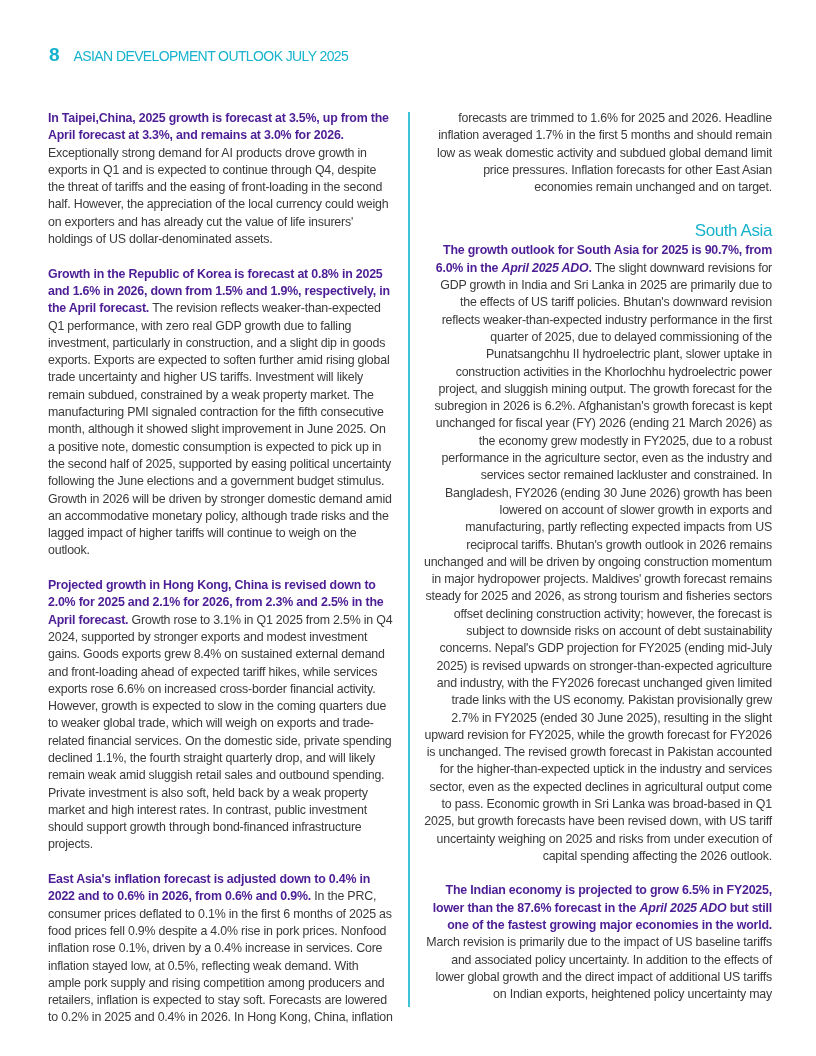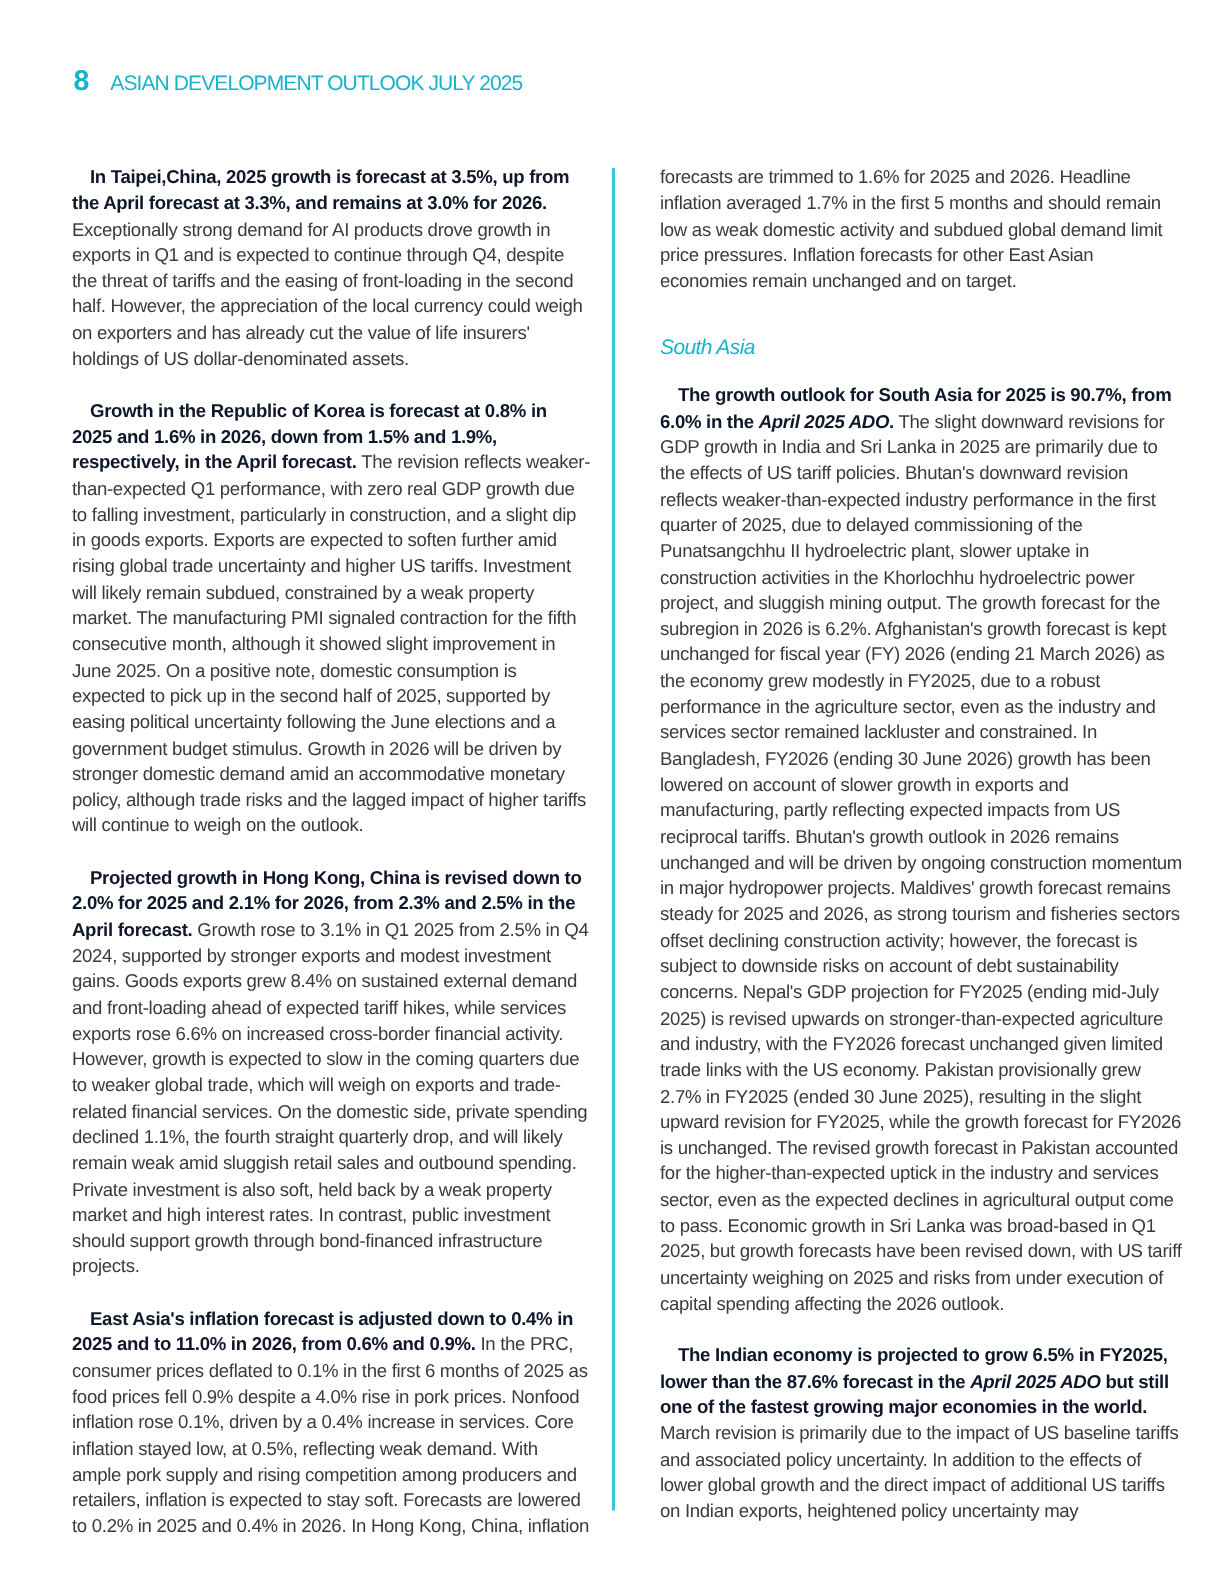--- a/index.html
+++ b/index.html
@@ -12,31 +12,31 @@
       display: flex; align-items: baseline; color: #17b3cc;
       font-family: "Liberation Sans", sans-serif;
     }
     .header .page-num { font-weight: bold; font-size: 19px; margin-right: 14px; }
     .header .title { font-size: 14px; letter-spacing: -0.6px; }
     .col {
       position: absolute; top: 110px; font-size: 12.4px; line-height: 17.3px;
       letter-spacing: -0.2px;
     }
     .col-left { left: 48px; width: 346px; }
-    .col-right { left: 440px; width: 350px; }
+    .col-right { left: 422px; width: 350px; text-align: right; }
     .divider {
       position: absolute; left: 408px; top: 112px; width: 2px; height: 895px;
       background: #3cc4d6;
     }
     p { margin: 0 0 17.3px 0; }
-    .lead { font-weight: bold; color: #0f172a; margin-left: 12px; }
+    .lead { font-weight: bold; color: #4c1d95; }
     .lead em { }
     .section-heading {
-      color: #17b3cc; font-style: italic; font-size: 14px; letter-spacing: -0.4px;
-      margin: 25px 0 14px 0; line-height: 20px;
+      color: #17b3cc; font-size: 17px; letter-spacing: -0.4px;
+      margin: 25px 0 1px 0; line-height: 20px;
     }
   </style>
 </head>
 <body>
 
 <div class="header">
   <span class="page-num">8</span>
   <span class="title">ASIAN DEVELOPMENT OUTLOOK JULY 2025</span>
 </div>
 
@@ -47,21 +47,21 @@
   </p>
   <p>
     <span class="lead">Growth in the Republic of Korea is forecast at 0.8% in 2025 and 1.6% in 2026, down from 1.5% and 1.9%, respectively, in the April forecast.</span>
     <span>The revision reflects weaker-than-expected Q1 performance, with zero real GDP growth due to falling investment, particularly in construction, and a slight dip in goods exports. Exports are expected to soften further amid rising global trade uncertainty and higher US tariffs. Investment will likely remain subdued, constrained by a weak property market. The manufacturing PMI signaled contraction for the fifth consecutive month, although it showed slight improvement in June 2025. On a positive note, domestic consumption is expected to pick up in the second half of 2025, supported by easing political uncertainty following the June elections and a government budget stimulus. Growth in 2026 will be driven by stronger domestic demand amid an accommodative monetary policy, although trade risks and the lagged impact of higher tariffs will continue to weigh on the outlook.</span>
   </p>
   <p>
     <span class="lead">Projected growth in Hong Kong, China is revised down to 2.0% for 2025 and 2.1% for 2026, from 2.3% and 2.5% in the April forecast.</span>
     <span>Growth rose to 3.1% in Q1 2025 from 2.5% in Q4 2024, supported by stronger exports and modest investment gains. Goods exports grew 8.4% on sustained external demand and front-loading ahead of expected tariff hikes, while services exports rose 6.6% on increased cross-border financial activity. However, growth is expected to slow in the coming quarters due to weaker global trade, which will weigh on exports and trade-related financial services. On the domestic side, private spending declined 1.1%, the fourth straight quarterly drop, and will likely remain weak amid sluggish retail sales and outbound spending. Private investment is also soft, held back by a weak property market and high interest rates. In contrast, public investment should support growth through bond-financed infrastructure projects.</span>
   </p>
   <p>
-    <span class="lead">East Asia's inflation forecast is adjusted down to 0.4% in 2025 and to 11.0% in 2026, from 0.6% and 0.9%.</span>
+    <span class="lead">East Asia's inflation forecast is adjusted down to 0.4% in 2022 and to 0.6% in 2026, from 0.6% and 0.9%.</span>
     <span>In the PRC, consumer prices deflated to 0.1% in the first 6 months of 2025 as food prices fell 0.9% despite a 4.0% rise in pork prices. Nonfood inflation rose 0.1%, driven by a 0.4% increase in services. Core inflation stayed low, at 0.5%, reflecting weak demand. With ample pork supply and rising competition among producers and retailers, inflation is expected to stay soft. Forecasts are lowered to 0.2% in 2025 and 0.4% in 2026. In Hong Kong, China, inflation</span>
   </p>
 </div>
 
 <div class="divider"></div>
 
 <div class="col col-right">
   <p>forecasts are trimmed to 1.6% for 2025 and 2026. Headline inflation averaged 1.7% in the first 5 months and should remain low as weak domestic activity and subdued global demand limit price pressures. Inflation forecasts for other East Asian economies remain unchanged and on target.</p>
   <div class="section-heading">South Asia</div>
   <p>

